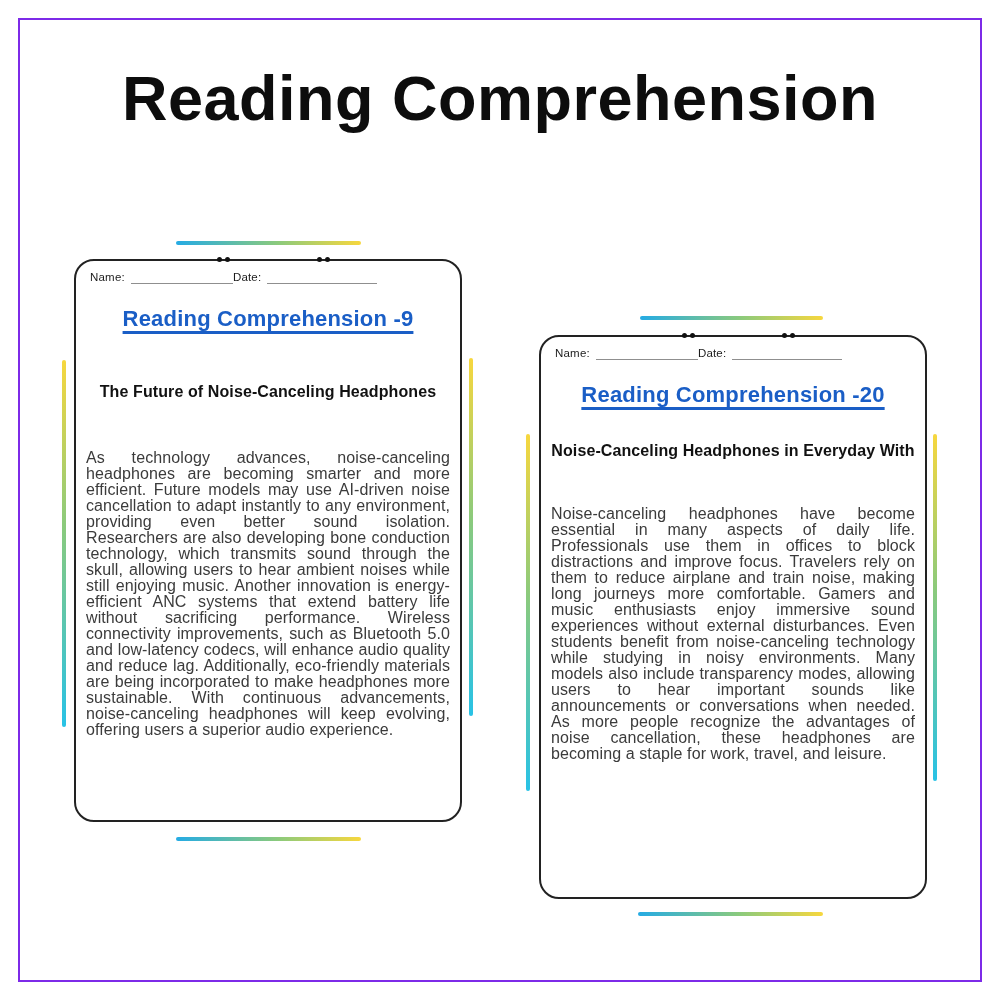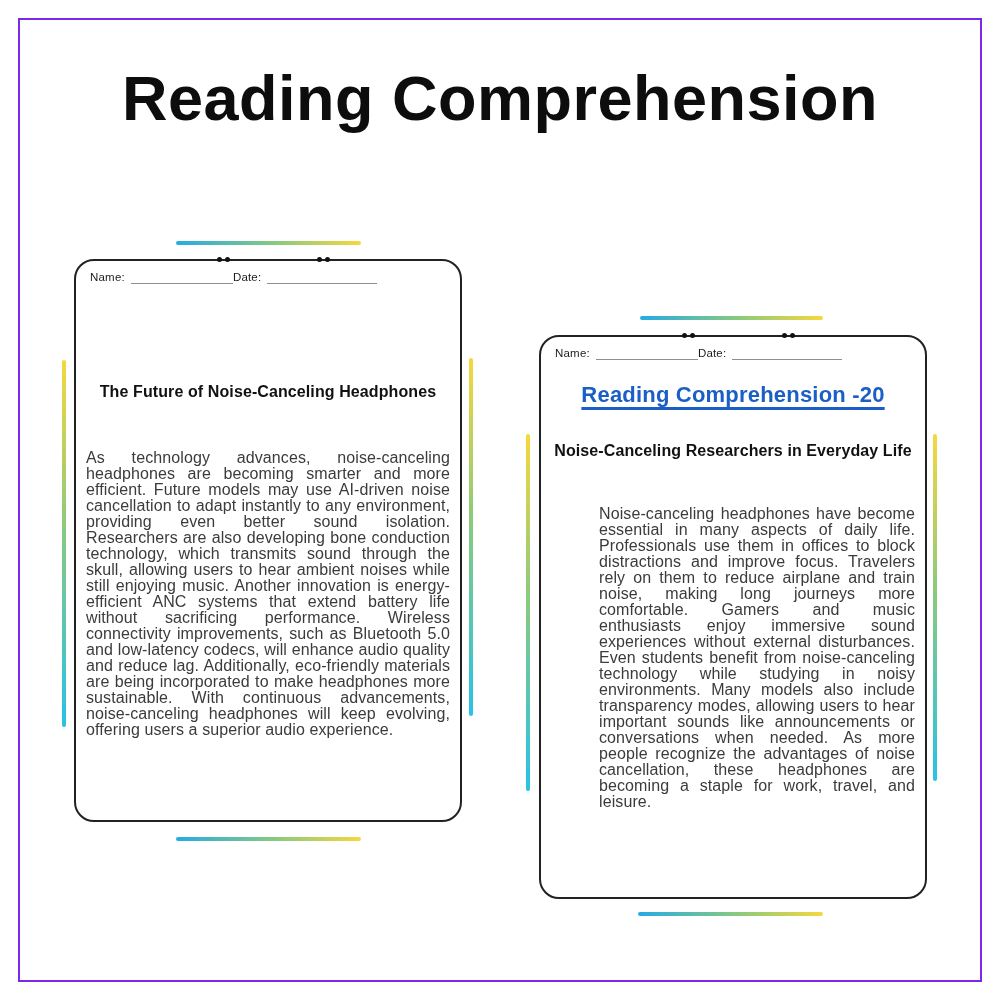--- a/index.html
+++ b/index.html
@@ -110,21 +110,21 @@
 
   .ws-body {
     position: absolute;
     top: 189px; left: 10px; right: 10px;
     font-size: 16px;
     line-height: 16px;
     color: #3b3b3b;
     text-align: justify;
     letter-spacing: 0.1px;
   }
-  .card2 .ws-body { top: 169px; margin-left: 48px; }
+  .card2 .ws-body { top: 169px; }
 
   
   .h-line {
     position: absolute;
     height: 3.5px;
     border-radius: 2px;
     background: linear-gradient(90deg, #25abe4 0%, #8bca7c 55%, #f7d73e 100%);
   }
   .v-line {
     position: absolute;
@@ -173,20 +173,23 @@
       <div class="meta-group">
         <span class="meta-label">Name:</span>
         <span class="meta-line name-line"></span>
       </div>
       <div class="meta-group">
         <span class="meta-label">Date:</span>
         <span class="meta-line date-line"></span>
       </div>
     </div>
 
+    <div class="ws-heading">
+      <a>Reading Comprehension -9</a>
+    </div>
 
     <h2 class="ws-title">The Future of Noise-Canceling Headphones</h2>
 
     <p class="ws-body">As technology advances, noise-canceling headphones are becoming smarter and more efficient. Future models may use AI-driven noise cancellation to adapt instantly to any environment, providing even better sound isolation. Researchers are also developing bone conduction technology, which transmits sound through the skull, allowing users to hear ambient noises while still enjoying music. Another innovation is energy-efficient ANC systems that extend battery life without sacrificing performance. Wireless connectivity improvements, such as Bluetooth 5.0 and low-latency codecs, will enhance audio quality and reduce lag. Additionally, eco-friendly materials are being incorporated to make headphones more sustainable. With continuous advancements, noise-canceling headphones will keep evolving, offering users a superior audio experience.</p>
   </section>
 
   <section class="card card2">
     <div class="binder-dots dots-a">
         <span></span>
         <span></span>
@@ -204,18 +207,18 @@
       <div class="meta-group">
         <span class="meta-label">Date:</span>
         <span class="meta-line date-line"></span>
       </div>
     </div>
 
     <div class="ws-heading">
       <a>Reading Comprehension -20</a>
     </div>
 
-    <h2 class="ws-title">Noise-Canceling Researchers in Everyday Life</h2>
+    <h2 class="ws-title">Noise-Canceling Headphones in Everyday With</h2>
 
     <p class="ws-body">Noise-canceling headphones have become essential in many aspects of daily life. Professionals use them in offices to block distractions and improve focus. Travelers rely on them to reduce airplane and train noise, making long journeys more comfortable. Gamers and music enthusiasts enjoy immersive sound experiences without external disturbances. Even students benefit from noise-canceling technology while studying in noisy environments. Many models also include transparency modes, allowing users to hear important sounds like announcements or conversations when needed. As more people recognize the advantages of noise cancellation, these headphones are becoming a staple for work, travel, and leisure.</p>
   </section>
 
 </div>
 
 </body></html>

